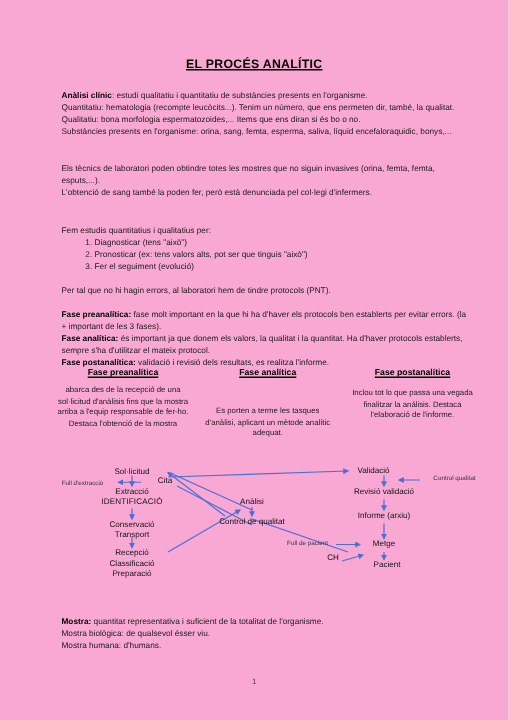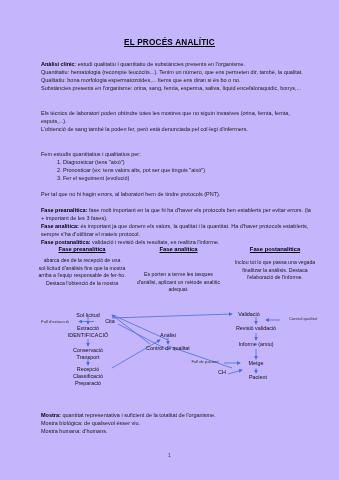--- a/index.html
+++ b/index.html
@@ -13,21 +13,21 @@
     overflow: hidden;
     font-family: "Liberation Sans", sans-serif;
     color: #111111;
     position: relative;
   }
   .page {
     position: absolute;
     inset: 0;
     width: 339px;
     height: 480px;
-    background: #c4b5fd;
+    background: #f9a8d4;
     padding: 0;
   }
   .doc-title {
     text-align: center;
     font-size: 8.2px;
     font-weight: bold;
     letter-spacing: 0.2px;
     text-decoration: underline;
     margin: 38px 0 0 0;
     color: #000;

